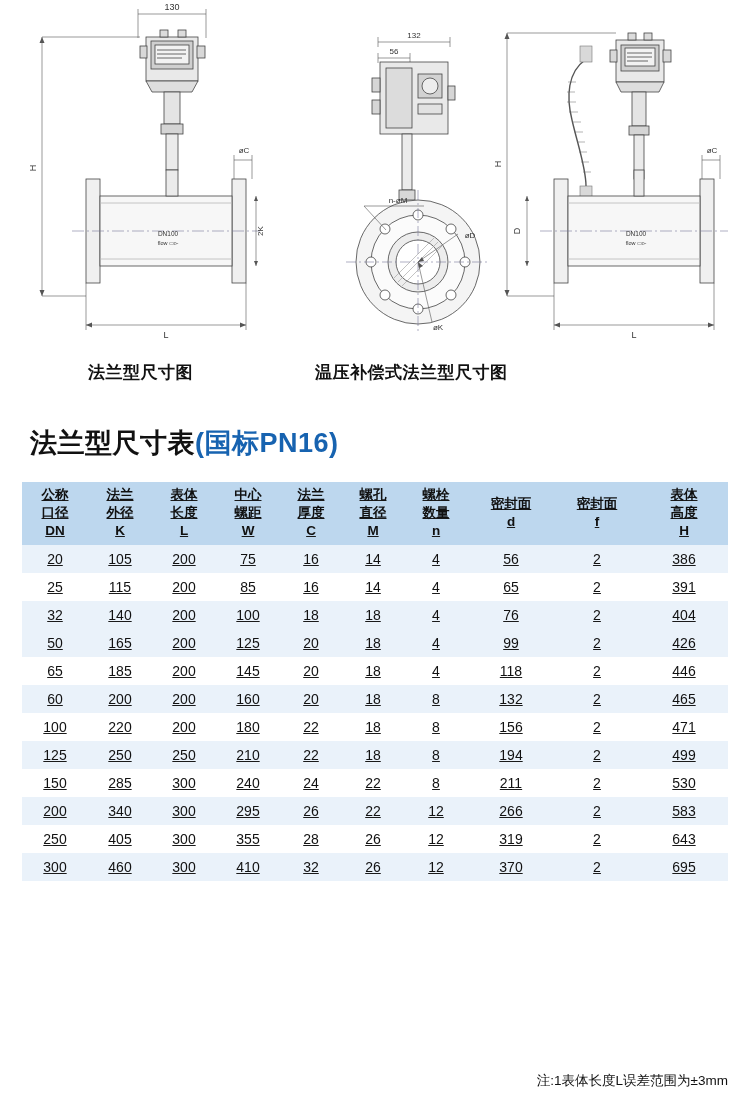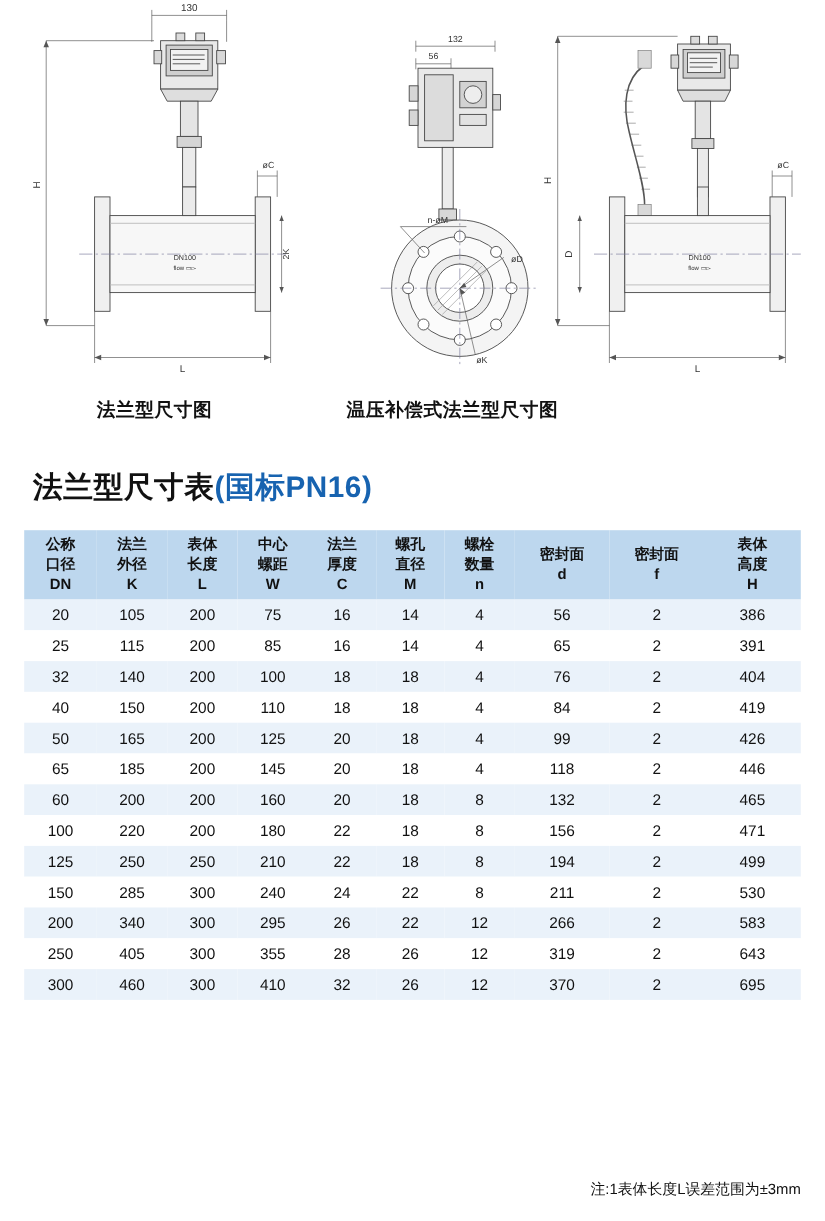--- a/index.html
+++ b/index.html
@@ -61,20 +61,21 @@
   .table-wrap {
     position: absolute;
     top: 482px;
     left: 22px;
     width: 706px;
   }
   table.dim {
     border-collapse: collapse;
     width: 706px;
     font-size: 13.5px;
+    text-decoration: underline;
   }
   table.dim thead th {
     background: #bdd7ee;
     color: #111;
     font-weight: bold;
     padding: 4px 2px;
     line-height: 1.35;
     vertical-align: middle;
     border: none;
     font-size: 13.5px;
@@ -470,32 +471,20 @@
           <td>140</td>
           <td>200</td>
           <td>100</td>
           <td>18</td>
           <td>18</td>
           <td>4</td>
           <td>76</td>
           <td>2</td>
           <td>404</td>
         </tr>
-        <tr class="odd">
-          <td>40</td>
-          <td>150</td>
-          <td>200</td>
-          <td>110</td>
-          <td>18</td>
-          <td>18</td>
-          <td>4</td>
-          <td>84</td>
-          <td>2</td>
-          <td>419</td>
-        </tr>
         <tr class="even">
           <td>50</td>
           <td>165</td>
           <td>200</td>
           <td>125</td>
           <td>20</td>
           <td>18</td>
           <td>4</td>
           <td>99</td>
           <td>2</td>

